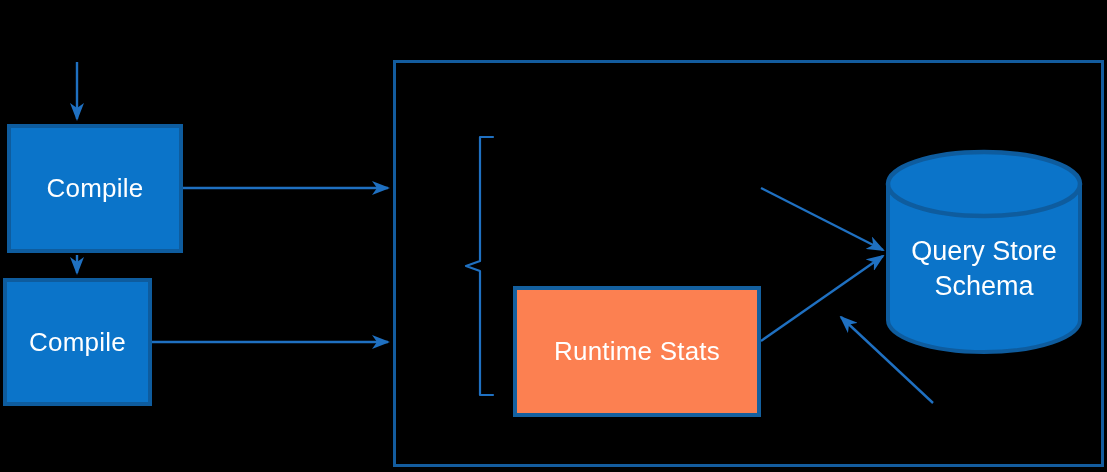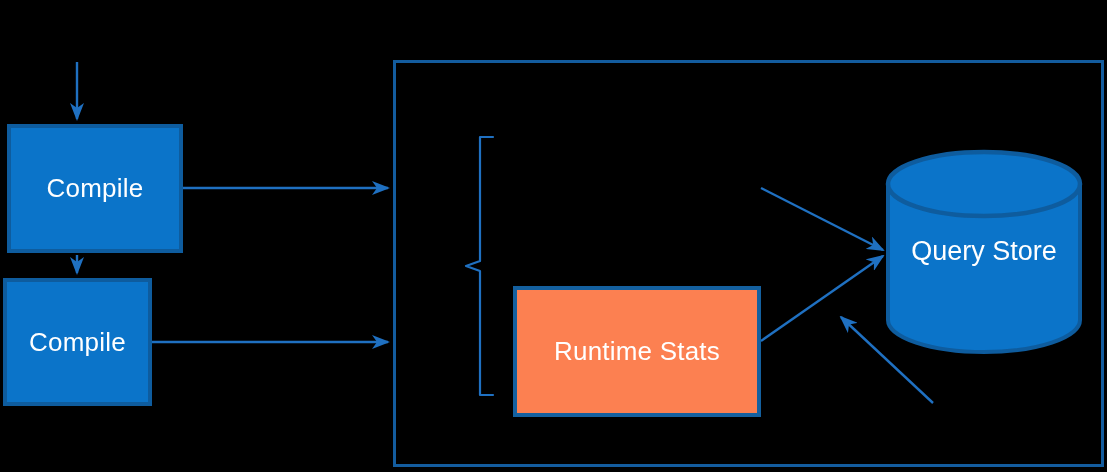--- a/index.html
+++ b/index.html
@@ -132,15 +132,16 @@
   <div id="node-execute" class="node blue-node">
     <span>Compile</span>
   </div>
 
   <div id="node-runtime" class="node store-node">
     <span>Runtime Stats</span>
   </div>
 
   <div class="schema-label">
     <div>Query Store</div>
+    <div>Schema</div>
   </div>
 
 </div>
 
 </body></html>

